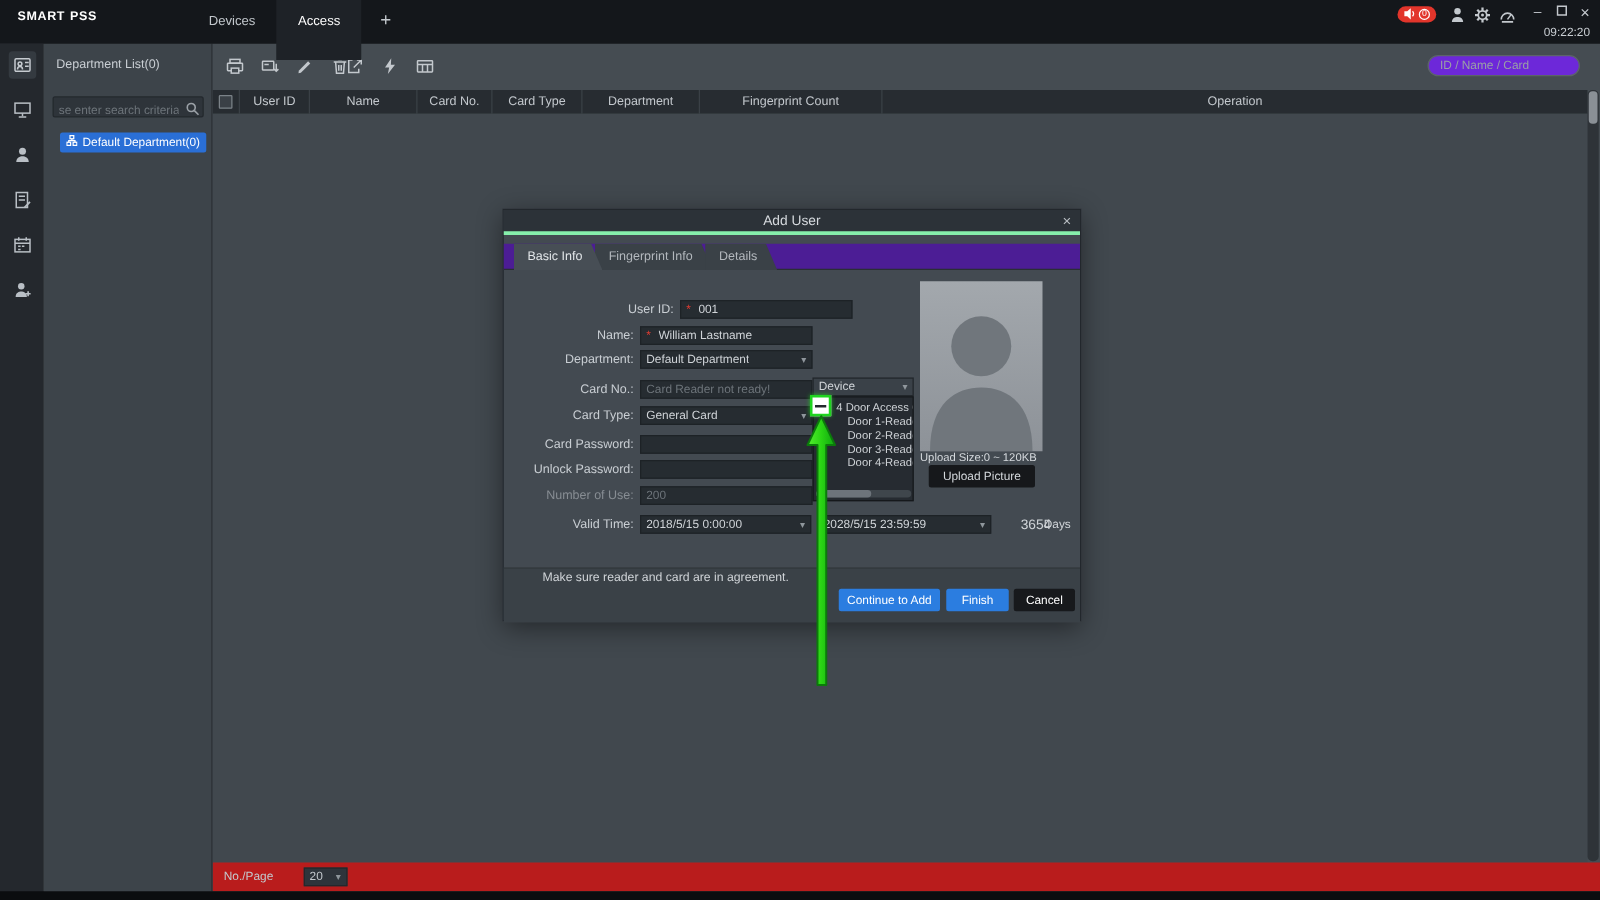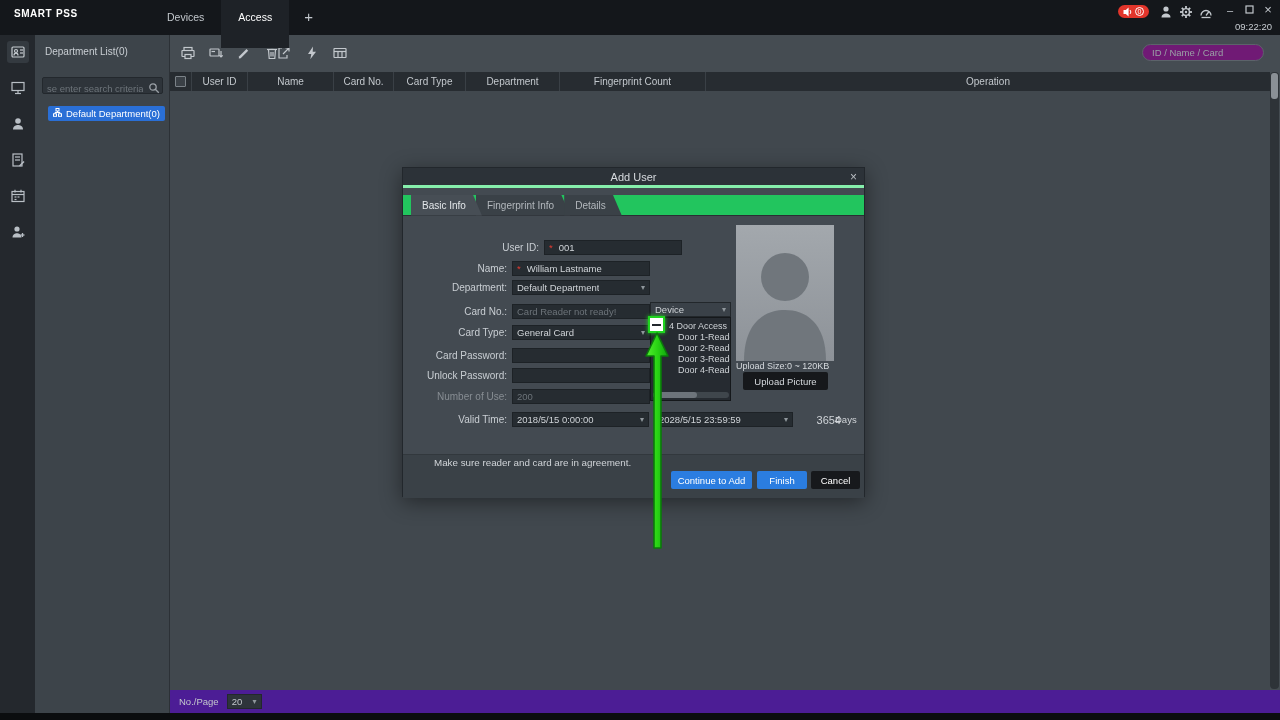--- a/index.html
+++ b/index.html
@@ -34,41 +34,41 @@
   .dept-search input::placeholder{color:#6d747a;}
   .dept-search .mag{position:absolute;right:2px;top:2px;}
   .dept-tree-item{position:absolute;left:13px;top:71px;}
   .dept-node{display:flex;align-items:center;gap:4px;background:#2a6fd6;border-radius:2px;padding:2px 5px;font-size:9.5px;color:#fff;}
 
   
   .main{position:absolute;left:170px;top:35px;width:1110px;height:678px;background:#454c52;z-index:1;}
   .tool-group{position:absolute;top:10px;display:flex;gap:12px;}
   .g1{left:10px;} .g2{left:106px;}
   .tool-ico{width:16px;height:16px;display:flex;align-items:center;justify-content:center;}
-  .main-search{position:absolute;right:16px;top:9px;width:122px;height:17px;border:1px solid #5c636a;border-radius:9px;background:#701a75;display:flex;align-items:center;}
+  .main-search{position:absolute;right:16px;top:9px;width:122px;height:17px;border:1px solid #5c636a;border-radius:9px;background:#6d28d9;display:flex;align-items:center;}
   .main-search input{flex:1;background:transparent;border:none;outline:none;color:#a7adb2;font-size:9.5px;padding-left:9px;font-family:inherit;}
   .main-search input::placeholder{color:#9aa0a6;}
   .table-header{position:absolute;left:0;top:37px;width:1100px;height:19px;background:#272c31;display:flex;}
   .th{border-right:1px solid #3a4046;display:flex;align-items:center;justify-content:center;font-size:10px;color:#c3c8cd;}
   .th-check{width:22px;} .c-uid{width:56px;} .c-name{width:86px;} .c-cardno{width:60px;} .c-cardtype{width:72px;} .c-dept{width:94px;} .c-fp{width:146px;} .c-op{flex:1;border-right:none;}
   .hdr-checkbox{width:11px;height:11px;border:1px solid #7b8288;background:#3a4046;border-radius:1px;}
   .table-body{position:absolute;left:0;top:56px;width:1100px;height:599px;background:#41484e;}
   .vscroll{position:absolute;right:1px;top:37px;width:9px;height:617px;background:#2e3338;border-radius:4px;}
   .vscroll .thumb{position:absolute;left:1px;top:1px;width:7px;height:26px;background:#8a9096;border-radius:3px;}
-  .bottom-bar{position:absolute;left:0;top:655px;width:100%;height:23px;background:#4c1d95;display:flex;align-items:center;padding-left:9px;gap:8px;}
+  .bottom-bar{position:absolute;left:0;top:655px;width:100%;height:23px;background:#b91c1c;display:flex;align-items:center;padding-left:9px;gap:24px;}
   .page-label{font-size:9.5px;color:#c3c8cd;}
   .page-select{width:35px;height:15px;background:#2e343b;border:1px solid #23282d;display:flex;align-items:center;justify-content:space-between;padding:0 4px;font-size:9.5px;color:#c3c8cd;}
   .caret{font-size:8px;color:#8f969c;line-height:1;}
   .black-strip{position:absolute;left:0;top:713px;width:1280px;height:7px;background:#0b0d0f;z-index:5;}
 
   
   .dialog{position:absolute;left:402px;top:167px;width:463px;height:330px;background:#434a51;border:1px solid #22272c;box-shadow:0 5px 20px rgba(0,0,0,.45);z-index:10;}
   .dlg-title{position:absolute;left:0;top:0;width:100%;height:20px;background:#2c3238;border-bottom:3px solid #86efac;display:flex;align-items:center;justify-content:center;font-size:11px;color:#d6dade;}
   .dlg-close{position:absolute;right:7px;top:2px;font-size:12px;color:#b9bec3;}
-  .dlg-tabs{position:absolute;left:0;top:27px;width:100%;height:21px;background:#22c55e;border-bottom:1px solid #2a2f34;display:flex;padding-left:8px;align-items:center;}
+  .dlg-tabs{position:absolute;left:0;top:27px;width:100%;height:21px;background:#4c1d95;border-bottom:1px solid #2a2f34;display:flex;padding-left:8px;}
   .dlg-tab{height:21px;line-height:21px;padding:0 16px 0 11px;font-size:10px;color:#b3b8bd;background:#3a4147;clip-path:polygon(0 0,calc(100% - 9px) 0,100% 100%,0 100%);margin-right:-6px;}
   .dlg-tab.active{background:#474e55;color:#e2e6e9;position:relative;z-index:2;}
   .frow{position:absolute;left:0;width:100%;height:15px;}
   .flabel{position:absolute;left:0;top:2px;width:104px;text-align:right;font-size:10px;color:#c9ced3;white-space:nowrap;}
   .flabel.dim{color:#878d93;}
   .ffield{position:absolute;left:109px;top:0;width:138px;height:15px;background:#262c31;border:1px solid #1d2226;display:flex;align-items:center;font-size:9.5px;color:#d0d4d8;padding:0 4px;overflow:hidden;white-space:nowrap;}
   .ffield .star{color:#e23b31;margin-right:6px;}
   .ffield .muted{color:#6d747a;}
   .ffield.dd{justify-content:space-between;}
   .ffield .val{overflow:hidden;white-space:nowrap;}

